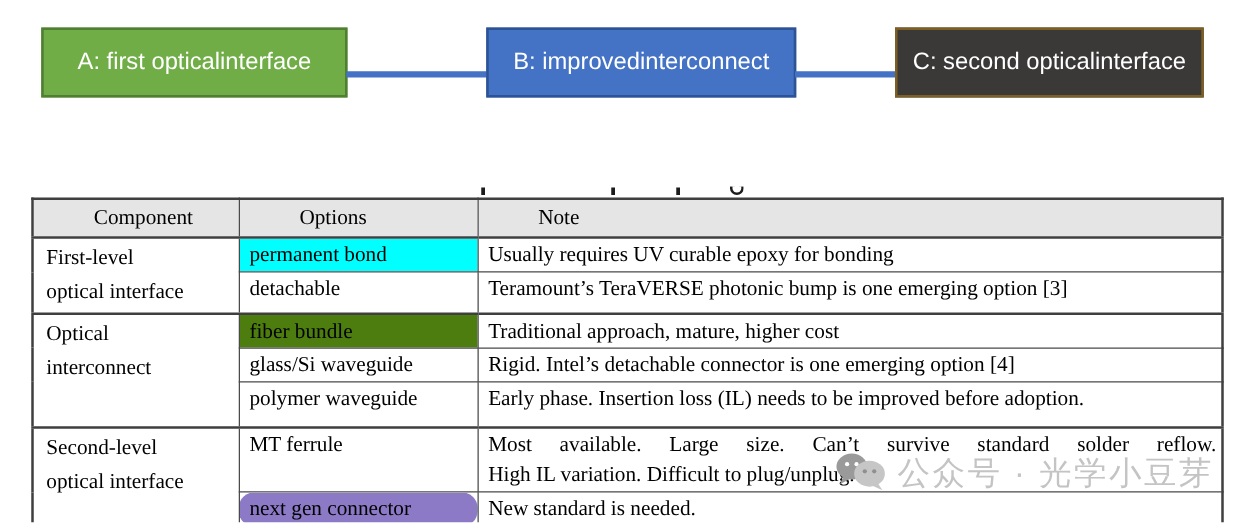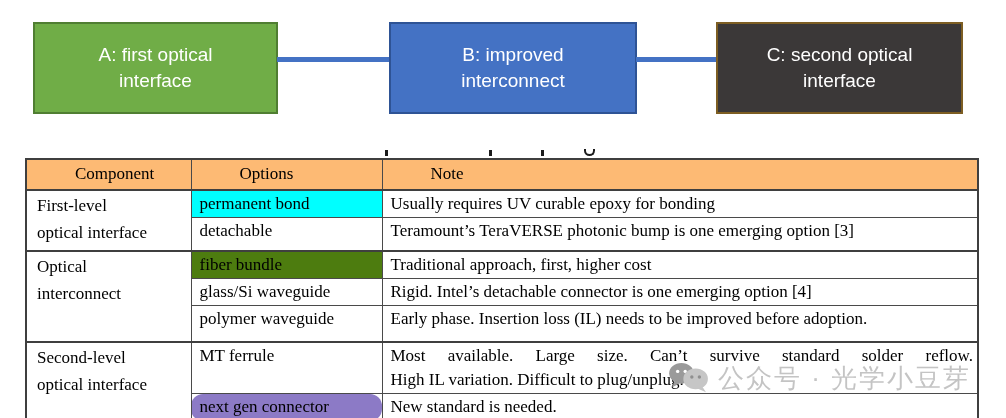--- a/index.html
+++ b/index.html
@@ -3,22 +3,22 @@
 <meta charset="utf-8">
 <style>
   html,body { margin:0; padding:0; background:#ffffff; }
   .page {
     position:relative; width:1006px; height:418px; background:#ffffff;
     overflow:hidden; font-family:"Liberation Serif","DejaVu Serif",serif; color:#000;
   }
 
   
   .box {
-    position:absolute; top:22px; height:92px; box-sizing:border-box;
-    display:flex; flex-direction:column; align-items:center; justify-content:center;
+    position:absolute; top:22px; height:56px; box-sizing:border-box;
+    display:flex; align-items:center; justify-content:center;
     text-align:center; color:#ffffff;
     font-family:"Liberation Sans","DejaVu Sans",sans-serif;
     font-size:19px; line-height:26px;
   }
   .box span { display:block; }
   .box-a { left:33px;  width:245px; background:#70AD47; border:2px solid #507E32; }
   .box-b { left:389px; width:248px; background:#4472C4; border:2px solid #2E5395; }
   .box-c { left:716px; width:247px; background:#3B3838; border:2px solid #7D5E23; }
   .connector { position:absolute; top:57px; height:5px; background:#4472C4; }
   .conn-ab { left:277px; width:113px; }
@@ -39,21 +39,21 @@
     position:absolute; left:25px; top:158px; width:952px;
     border-collapse:collapse; table-layout:fixed;
     border:2px solid #3f3f3f;
     font-size:17px;
   }
   .tbl td, .tbl th {
     border:1px solid #4a4a4a; vertical-align:top;
     padding:1px 4px 1px 8px; line-height:24px; overflow:hidden;
   }
   .tbl th {
-    background:#fdba74; font-weight:normal; text-align:left;
+    background:#e5e5e5; font-weight:normal; text-align:left;
     border-bottom:2px solid #3f3f3f; height:27px; line-height:25px;padding-left:48px;
   }
   tr.r1 { height:26px; } tr.r2 { height:33px; } tr.r3 { height:26px; }
   tr.r4 { height:26px; } tr.r5 { height:37px; } tr.r6 { height:50px; }
   tr.r7 { height:25px; }
   tr.gtop td { border-top:2px solid #3f3f3f; }
   td.comp { padding-left:10px; line-height:27px; }
   td.comp span { display:block; }
   td.note { white-space:nowrap; }
   td.note-wrap { white-space:normal; }
@@ -137,21 +137,21 @@
 
     <tr class="r3 gtop">
       <td class="comp" rowspan="3">
         <span>Optical</span>
         <span>interconnect</span>
       </td>
       <td class="bg-peri">
         <span>fiber bundle</span>
       </td>
       <td class="note">
-        <span>Traditional approach, first, higher cost</span>
+        <span>Traditional approach, mature, higher cost</span>
       </td>
     </tr>
     <tr class="r4">
       <td>
         <span>glass/Si waveguide</span>
       </td>
       <td class="note">
         <span>Rigid. Intel’s detachable connector is one emerging option [4]</span>
       </td>
     </tr>

